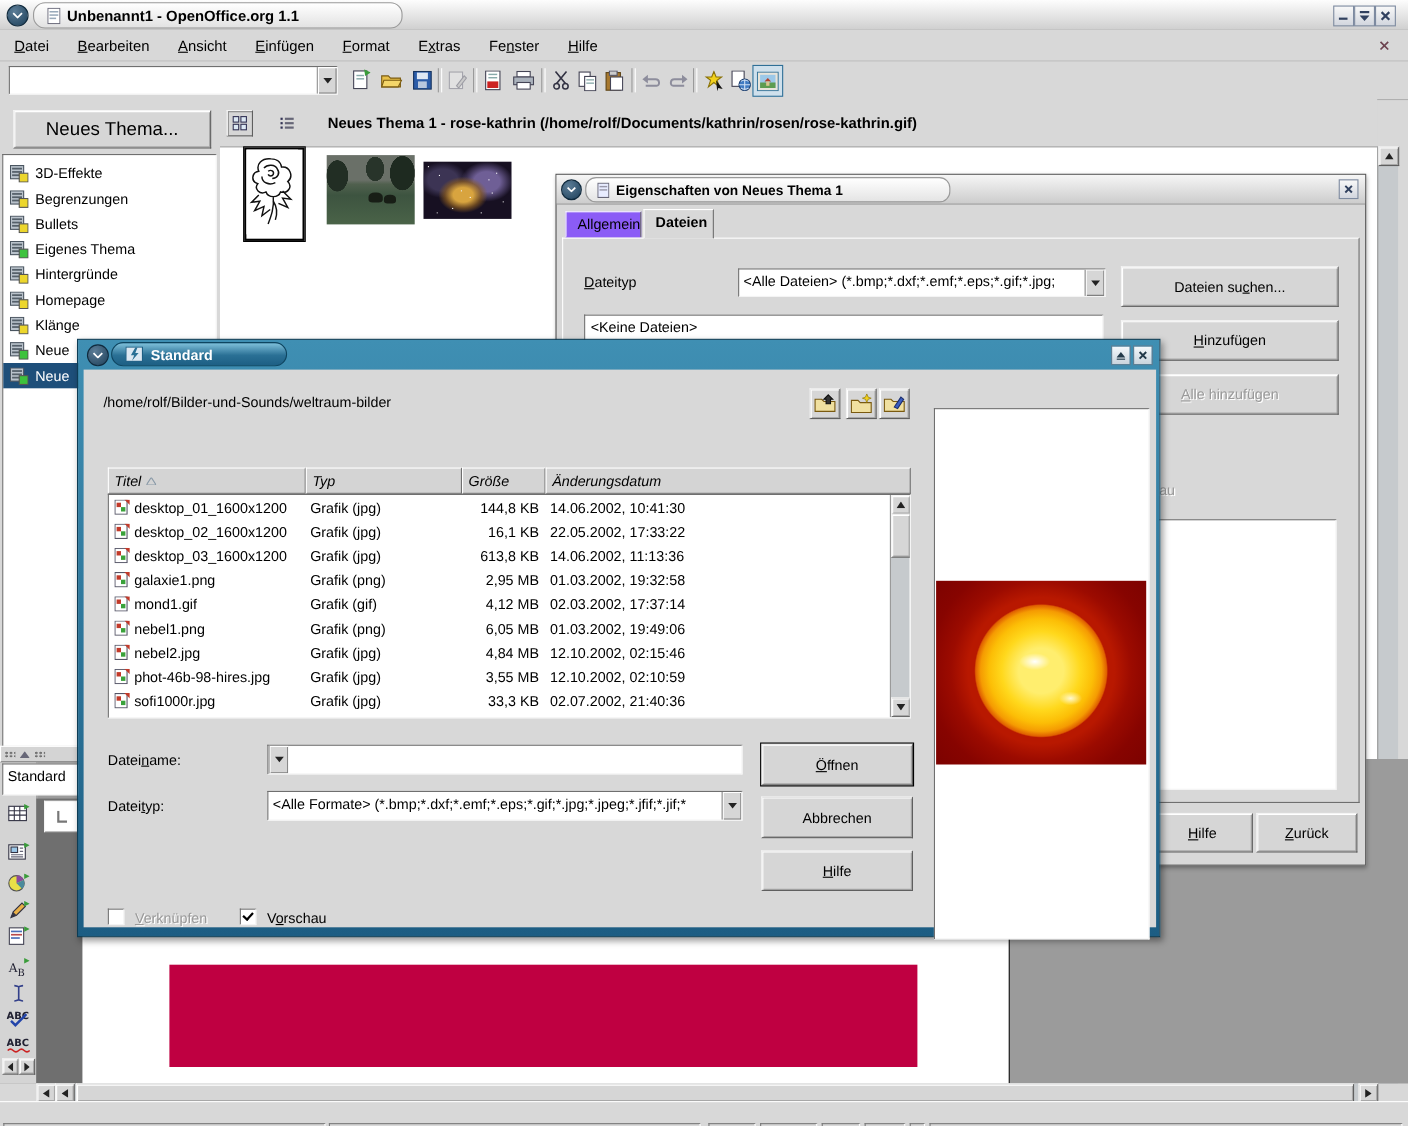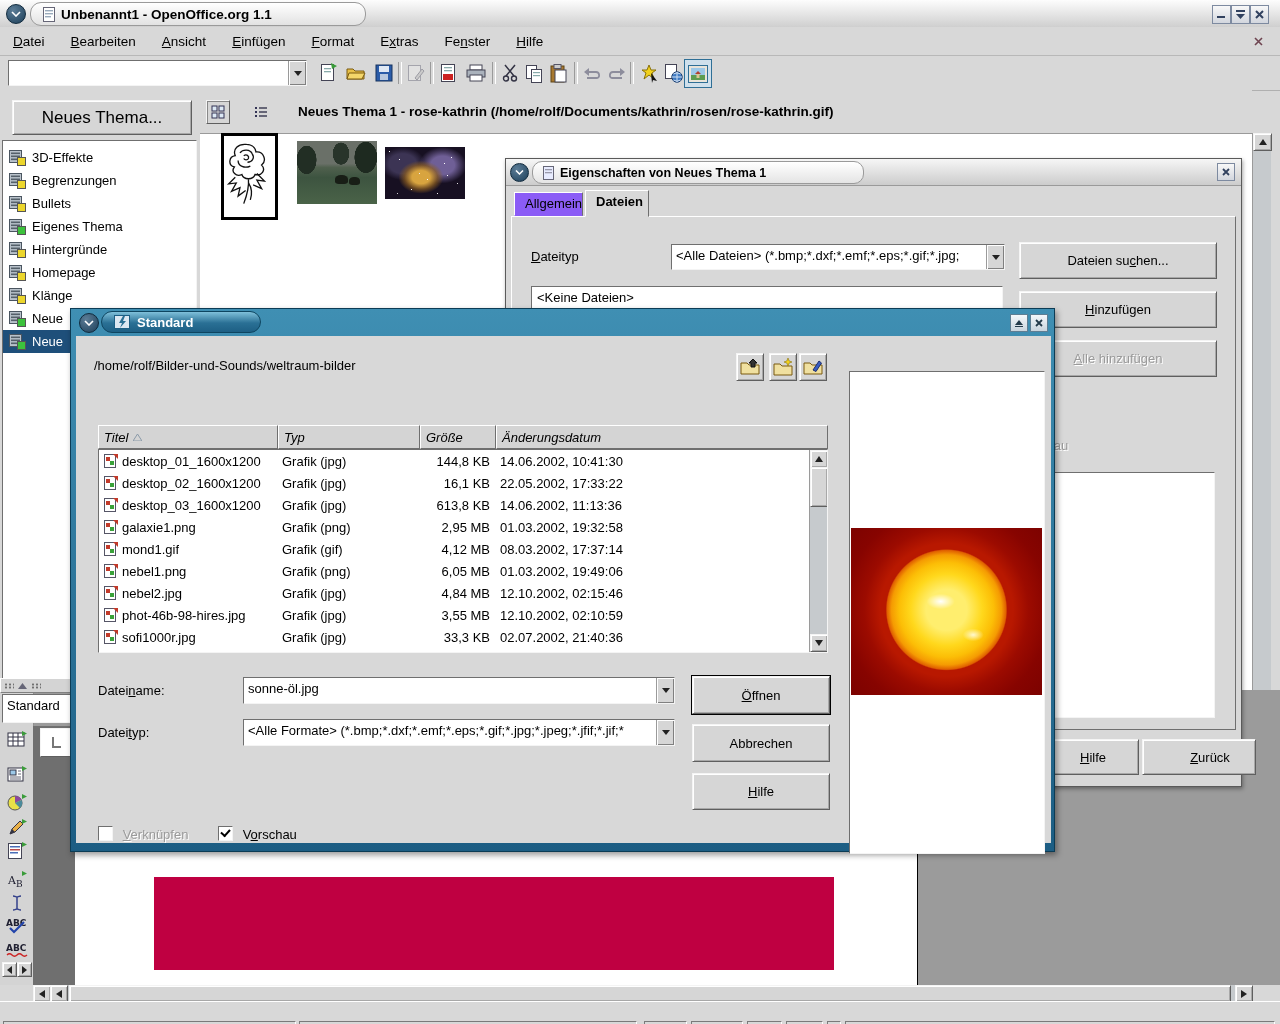--- a/index.html
+++ b/index.html
@@ -730,21 +730,21 @@
         <span class="disabled-text"><u>A</u>lle hinzufügen</span>
       </div>
     <div class="abs sunken" style="left:25px;top:127px;width:472px;height:372px;padding:3px 5px;box-sizing:border-box;">
       <span>&lt;Keine Dateien&gt;</span>
     </div>
     <span class="field-label disabled-text" style="left:508px;top:279px;">V<u>o</u>rschau</span>
     <div class="abs sunken" style="left:541px;top:313px;width:166px;height:244px;"></div>
     <div class="abs raised btn" style="left:541px;top:580px;width:90px;height:34px;">
         <span><u>H</u>ilfe</span>
       </div>
-    <div class="abs raised btn" style="left:636px;top:580px;width:90px;height:34px;padding-left:22px;">
+    <div class="abs raised btn" style="left:636px;top:580px;width:90px;height:34px;">
         <span><u>Z</u>urück</span>
       </div>
   </div>
 
   <div class="abs file-dlg">
     <div class="fd-title">
       <div class="abs circle-btn" style="left:8px;top:4px;width:18px;height:18px;">
           <span>
             <svg width="10" height="6">
               <polyline points="1,1 5,5 9,1" fill="none" stroke="#fff" stroke-width="1.6"></polyline>
@@ -903,21 +903,21 @@
                       <rect x="0.5" y="0.5" width="11" height="13" fill="#fff" stroke="#556"></rect>
                       <rect x="2" y="3" width="4" height="4" fill="#c23a2a"></rect>
                       <rect x="6" y="7" width="4" height="4" fill="#3aa23a"></rect>
                       <polygon points="9,0 14,0 14,5" fill="#c23a2a"></polygon>
                     </svg>
                   </span>
                   <span class="fname">mond1.gif</span>
                 </span>
                 <span class="fcell c-type">Grafik (gif)</span>
                 <span class="fcell c-size">4,12 MB</span>
-                <span class="fcell c-date">08.03.2002, 17:37:14</span>
+                <span class="fcell c-date">02.03.2002, 17:37:14</span>
               </div>
 
               <div class="file-row">
                 <span class="fcell c-name">
                   <span>
                     <svg width="14" height="14">
                       <rect x="0.5" y="0.5" width="11" height="13" fill="#fff" stroke="#556"></rect>
                       <rect x="2" y="3" width="4" height="4" fill="#c23a2a"></rect>
                       <rect x="6" y="7" width="4" height="4" fill="#3aa23a"></rect>
                       <polygon points="9,0 14,0 14,5" fill="#c23a2a"></polygon>
@@ -992,21 +992,20 @@
                 <svg width="8" height="6">
                   <polygon points="0,0 8,0 4,6" fill="#222"></polygon>
                 </svg>
               </div>
           </div>
         </div>
       </div>
 
       <span class="field-label" style="left:22px;top:347px;">Datei<u>n</u>ame:</span>
       <div class="combo abs" style="left:167px;top:341px;width:430px;height:25px;">
-        <span class="combo-text">sonne-öl.jpg</span>
         <span class="combo-arrow">
             <span class="tri-down"></span>
           </span>
       </div>
       <div class="abs raised btn btn-default" style="left:616px;top:340px;width:136px;height:36px;">
           <span><u>Ö</u>ffnen</span>
         </div>
 
       <span class="field-label" style="left:22px;top:389px;">Datei<u>t</u>yp:</span>
       <div class="combo abs" style="left:167px;top:383px;width:430px;height:25px;">

